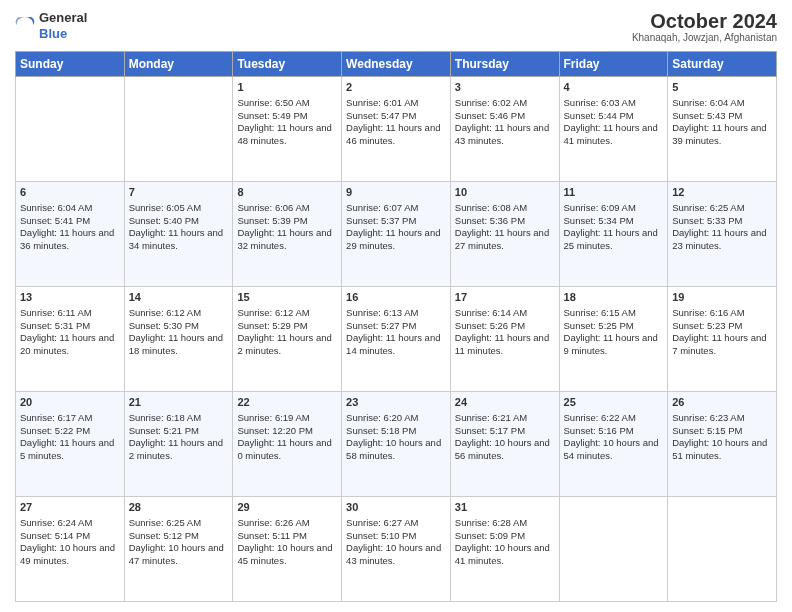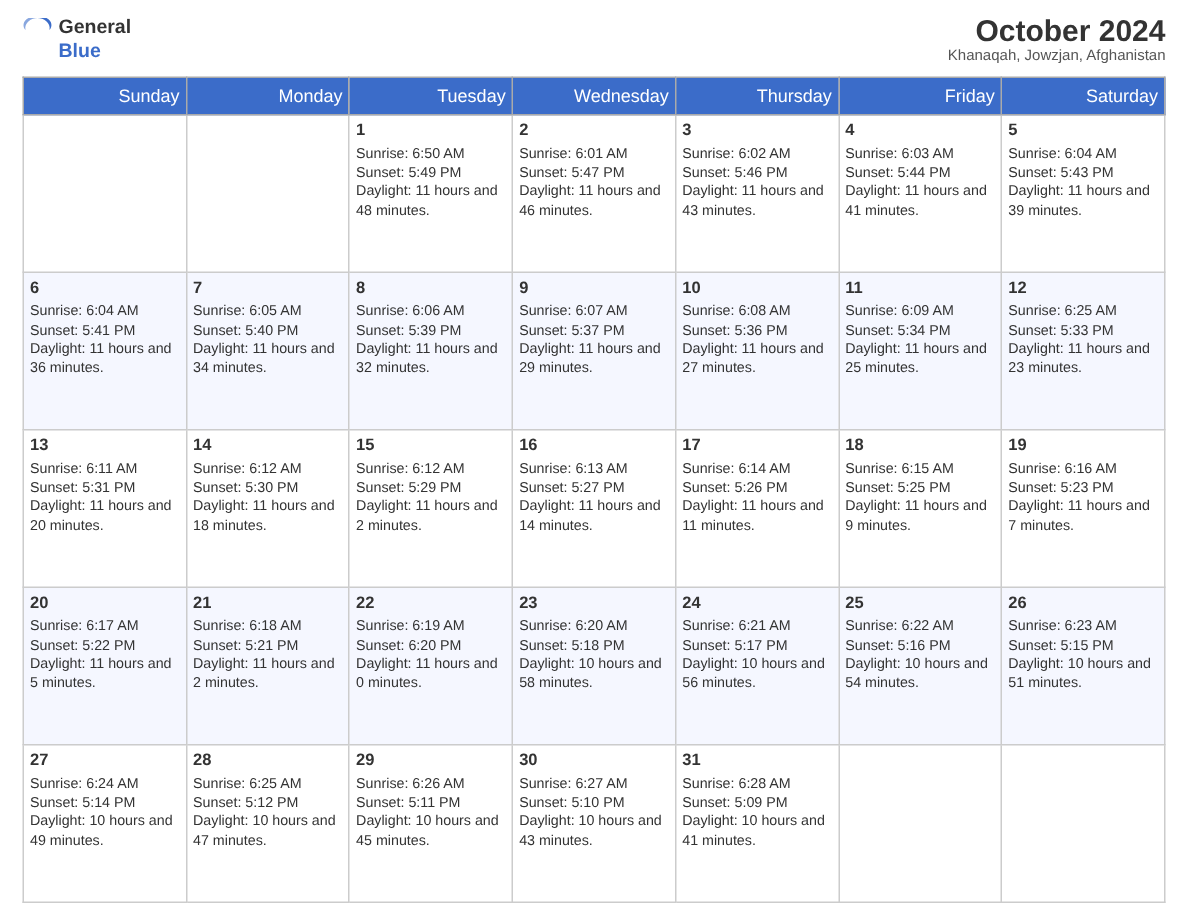--- a/index.html
+++ b/index.html
@@ -18,20 +18,21 @@
       flex-direction: column;
     }
     .header {
       display: flex;
       justify-content: space-between;
       align-items: flex-start;
       margin-bottom: 8px;
     }
     .logo {
       display: flex;
+      align-items: center;
     }
     .title-block {
       text-align: right;
     }
     .month-title {
       font-size: 20px;
       font-weight: bold;
       color: #333;
       line-height: 1.1;
     }
@@ -43,23 +44,23 @@
       flex: 1;
       border: 1px solid #ccc;
       border-collapse: collapse;
       width: 100%;
       table-layout: fixed;
     }
     .calendar th {
       background-color: #3b6cc9;
       color: #fff;
       font-size: 12px;
-      font-weight: normal;
+      font-weight: bold;
       padding: 5px 4px;
-      text-align: right;
+      text-align: left;
       border: 1px solid #aaa;
     }
     .calendar td {
       border: 1px solid #ccc;
       vertical-align: top;
       padding: 3px 4px;
       font-size: 9.5px;
       color: #333;
       line-height: 1.35;
       height: 88px;
@@ -250,21 +251,21 @@
           </td>
           <td>
             <span class="day-number">21</span>
             <div>Sunrise: 6:18 AM</div>
             <div>Sunset: 5:21 PM</div>
             <div>Daylight: 11 hours and 2 minutes.</div>
           </td>
           <td>
             <span class="day-number">22</span>
             <div>Sunrise: 6:19 AM</div>
-            <div>Sunset: 6:20 PM</div>
+            <div>Sunset: 12:20 PM</div>
             <div>Daylight: 11 hours and 0 minutes.</div>
           </td>
           <td>
             <span class="day-number">23</span>
             <div>Sunrise: 6:20 AM</div>
             <div>Sunset: 5:18 PM</div>
             <div>Daylight: 10 hours and 58 minutes.</div>
           </td>
           <td>
             <span class="day-number">24</span>

